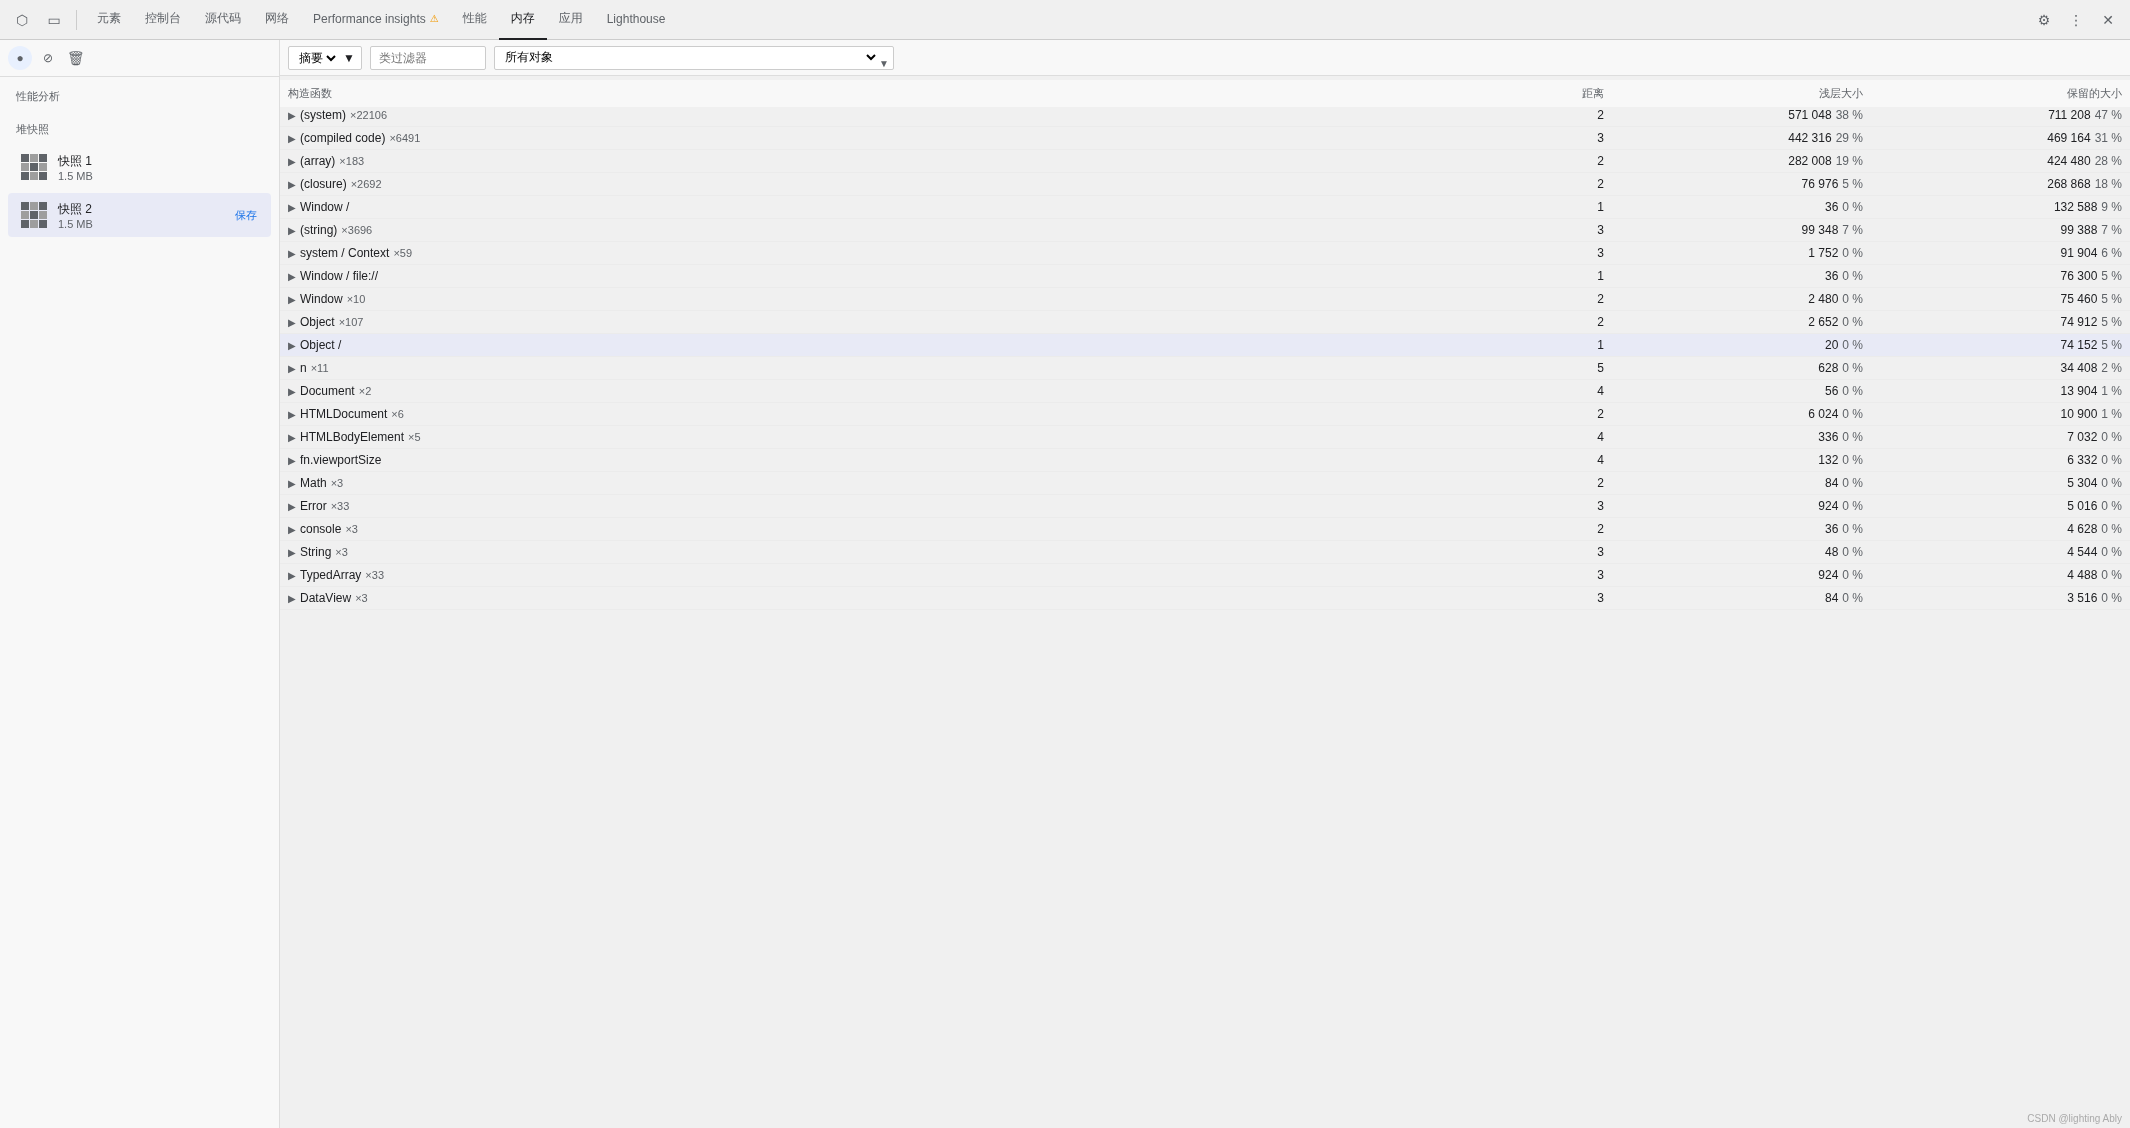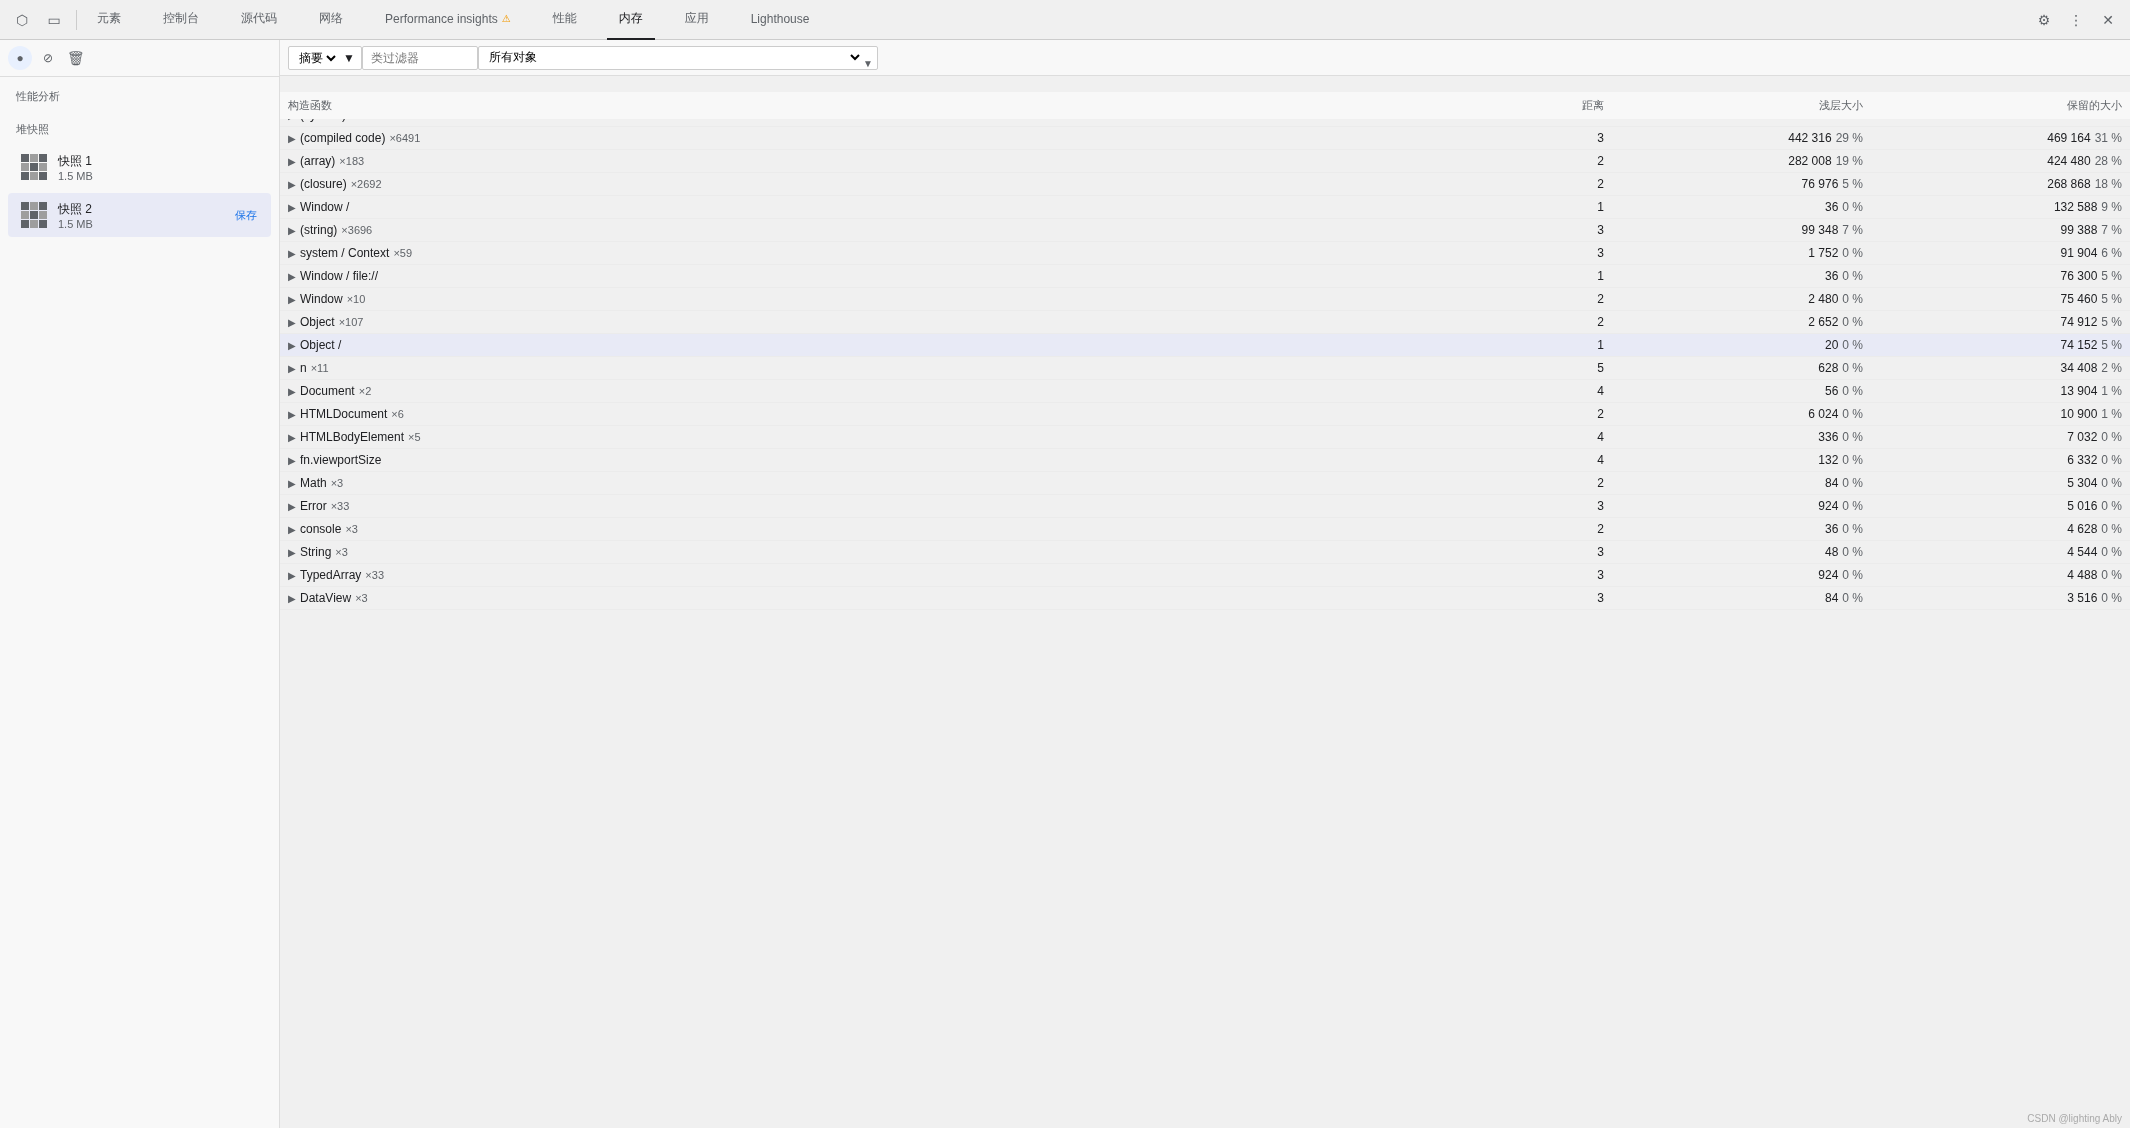--- a/index.html
+++ b/index.html
@@ -27,21 +27,21 @@
     .toolbar-divider {
       width: 1px; height: 20px;
       background: #ccc;
       margin: 0 4px;
     }
     .tab-bar {
       display: flex;
       align-items: flex-start;
       height: 40px;
       flex: 1;
-      gap: 18px;
+      gap: 0;
     }
     .tab-item {
       padding: 0 12px;
       height: 40px;
       display: flex; align-items: center;
       cursor: pointer;
       color: #5f6368;
       font-size: 12px;
       border-bottom: 2px solid transparent;
       white-space: nowrap;
@@ -122,20 +122,21 @@
     }
 
     
     #sub-toolbar {
       display: flex;
       align-items: center;
       height: 36px;
       background: #f8f8f8;
       border-bottom: 1px solid #ddd;
       padding: 0 8px;
+      gap: 8px;
     }
     .select-control {
       display: flex;
       align-items: center;
       height: 24px;
       background: #fff;
       border: 1px solid #ccc;
       border-radius: 2px;
       padding: 0 6px;
       font-size: 12px;
@@ -189,21 +190,21 @@
       overflow-y: auto;
       overflow-x: hidden;
     }
     table {
       width: 100%;
       border-collapse: collapse;
       table-layout: fixed;
     }
     thead {
       position: sticky;
-      top: 16px;
+      top: 4px;
       z-index: 10;
       background: #f8f8f8;
     }
     thead th {
       text-align: right;
       padding: 6px 8px;
       font-size: 11px;
       font-weight: 500;
       color: #5f6368;
       border-bottom: 1px solid #ddd;

